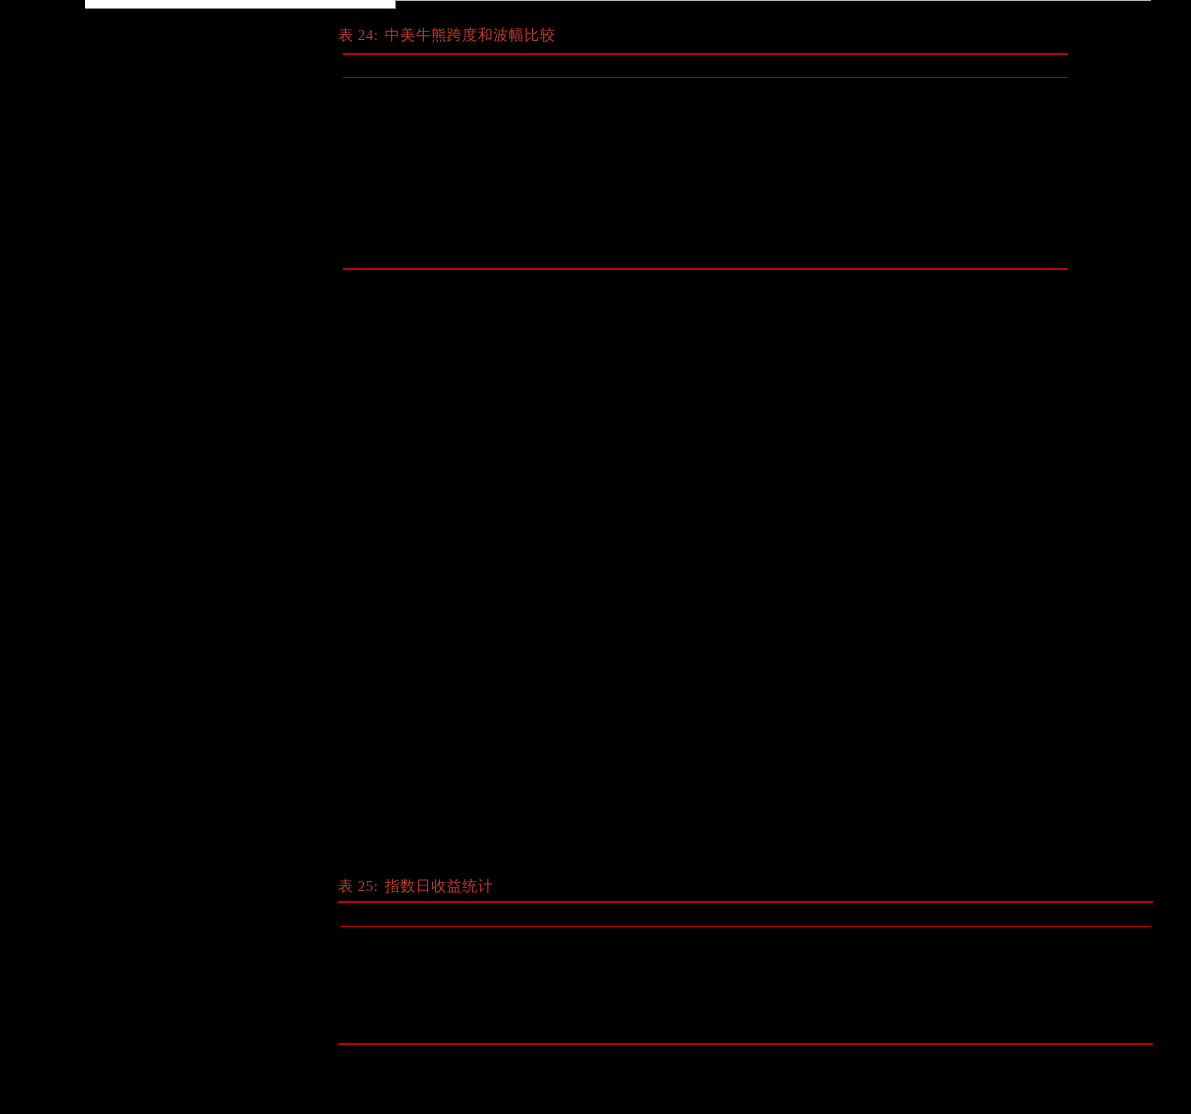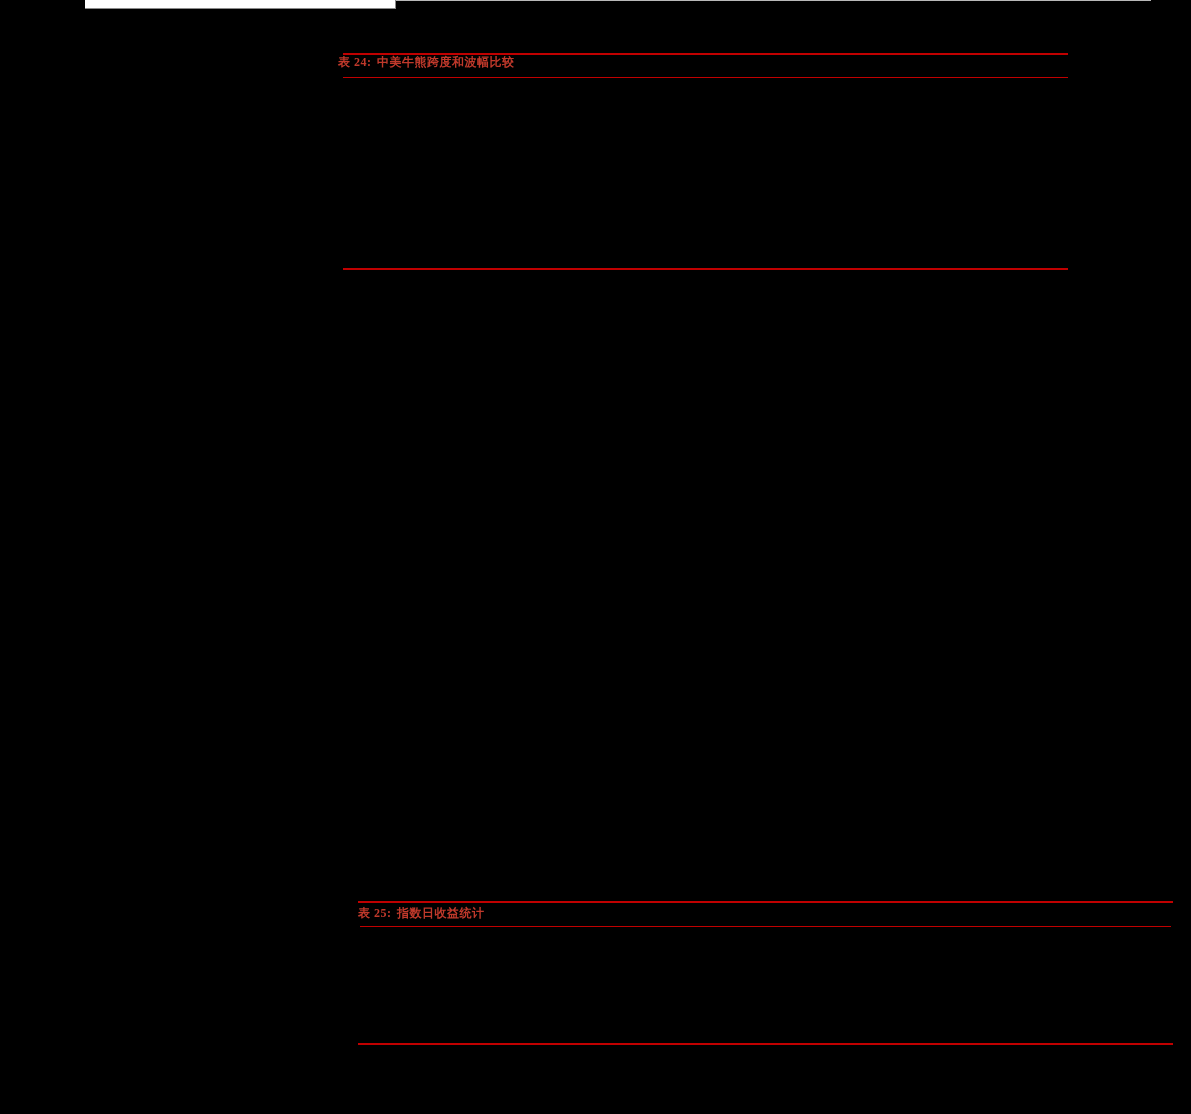--- a/index.html
+++ b/index.html
@@ -56,26 +56,25 @@
     white-space: nowrap;
     font-family: "Liberation Sans", sans-serif;
   }
 
   
   .tbl-block {
     position: absolute;
   }
   .tbl-caption {
     color: #c0392b;
-    font-weight: bold;
-    font-size: 12px;
+    font-weight: normal;
+    font-size: 15px;
     letter-spacing: 0.5px;
     white-space: nowrap;
     font-family: "Liberation Serif", serif;
-    margin-top: 28px;
   }
   .tbl-caption .cap-num {
     margin-right: 2px;
   }
 
   
   #block-24 {
     left: 338px;
     top: 26px;
     width: 730px;
@@ -107,21 +106,21 @@
   #block-24 .grid-area {
     position: absolute;
     left: 5px;
     top: 52px;
     width: 725px;
     height: 190px;
   }
 
   
   #block-25 {
-    left: 358px;
+    left: 338px;
     top: 877px;
     width: 815px;
   }
   #block-25 .rule-top {
     position: absolute;
     left: 0px;
     top: 24px;
     width: 815px;
     height: 0;
     border-top: 2px solid #c00000;

